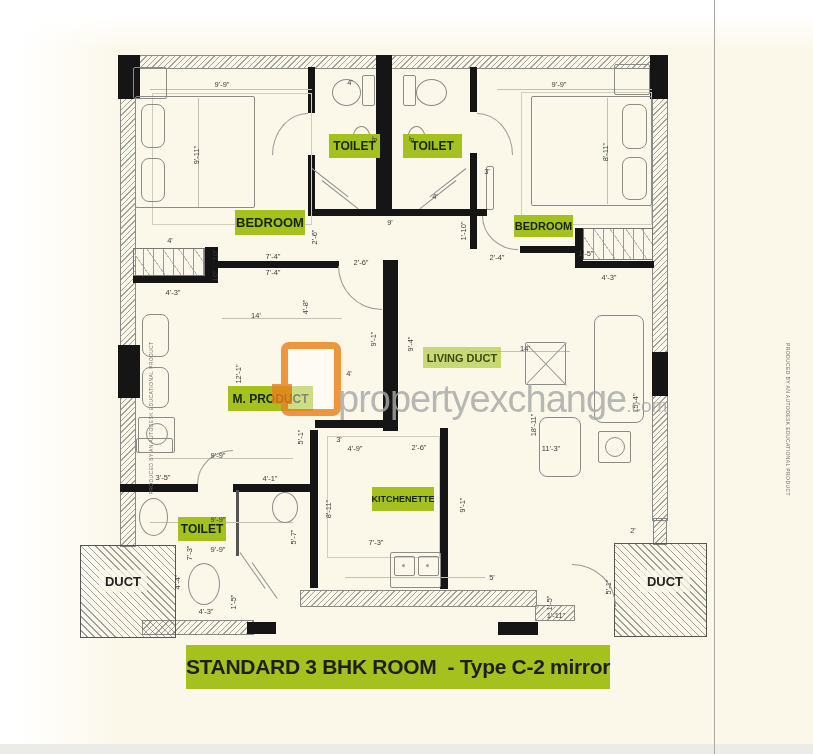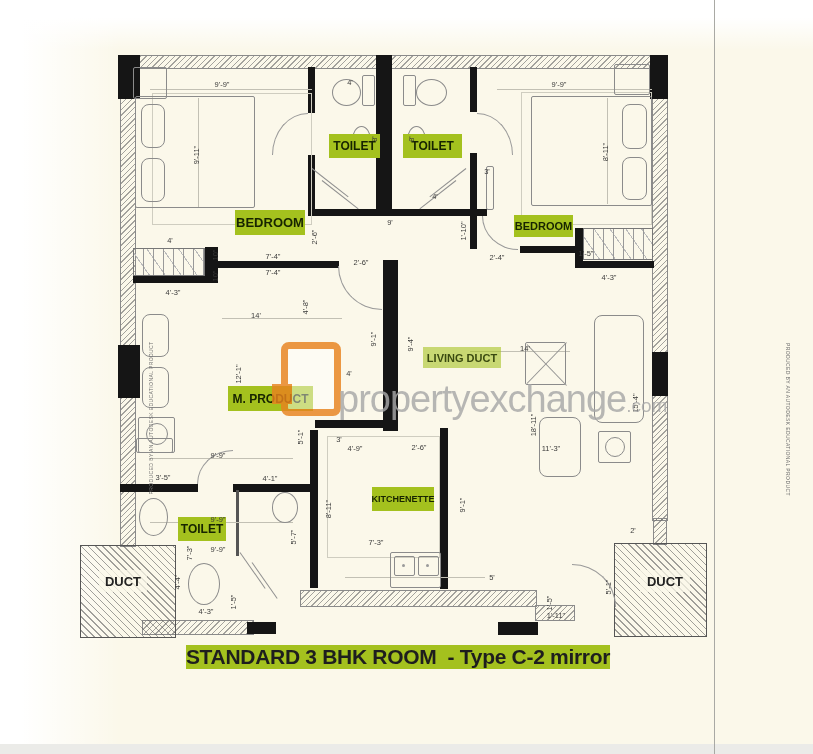--- a/index.html
+++ b/index.html
@@ -32,21 +32,21 @@
   .arc-bl{border-left:1px solid #999;border-bottom:1px solid #999;border-bottom-left-radius:100%;box-sizing:border-box;}
   .rlabel{position:absolute;background:#a4c11e;color:#172400;font-weight:bold;
           display:flex;align-items:center;justify-content:center;white-space:nowrap;}
   .rlabel.light{background:rgba(166,195,35,.6);color:#3a4a10;}
   .dim{position:absolute;font-size:7.5px;color:#3a3a3a;white-space:nowrap;
        transform:translate(-50%,-50%);}
   .dim.v{transform:translate(-50%,-50%) rotate(-90deg);}
   .dlabel{position:absolute;font-weight:bold;font-size:13px;color:#222;
           display:flex;align-items:center;justify-content:center;
           background:rgba(251,248,234,.75);}
-  .title{position:absolute;left:186px;top:645px;width:424px;height:24px;background:#a4c11e;
+  .title{position:absolute;left:186px;top:645px;width:424px;height:44px;background:#a4c11e;
          color:#1e1e1e;font-weight:bold;font-size:21px;display:flex;align-items:center;
          justify-content:center;letter-spacing:-.3px;white-space:pre;}
   .wm{position:absolute;left:270px;top:332px;width:390px;height:120px;opacity:.82;pointer-events:none;}
   .wmlogo{position:absolute;left:11px;top:10px;width:46px;height:60px;border:7px solid #e8821e;
           border-radius:8px;background:rgba(255,255,255,.55);}
   .wmlogo2{position:absolute;left:2px;top:52px;width:20px;height:20px;background:#e8821e;}
   .wm1{position:absolute;left:68px;top:0px;font-size:47px;font-weight:bold;color:#a8a8a8;line-height:1;}
   .wm1 .g{color:#93ad25;}
   .wm2{position:absolute;left:68px;top:48px;font-size:38px;color:#a8a8a8;line-height:1;letter-spacing:-1px;}
   .wm2 .tld{font-size:19px;letter-spacing:0;}

